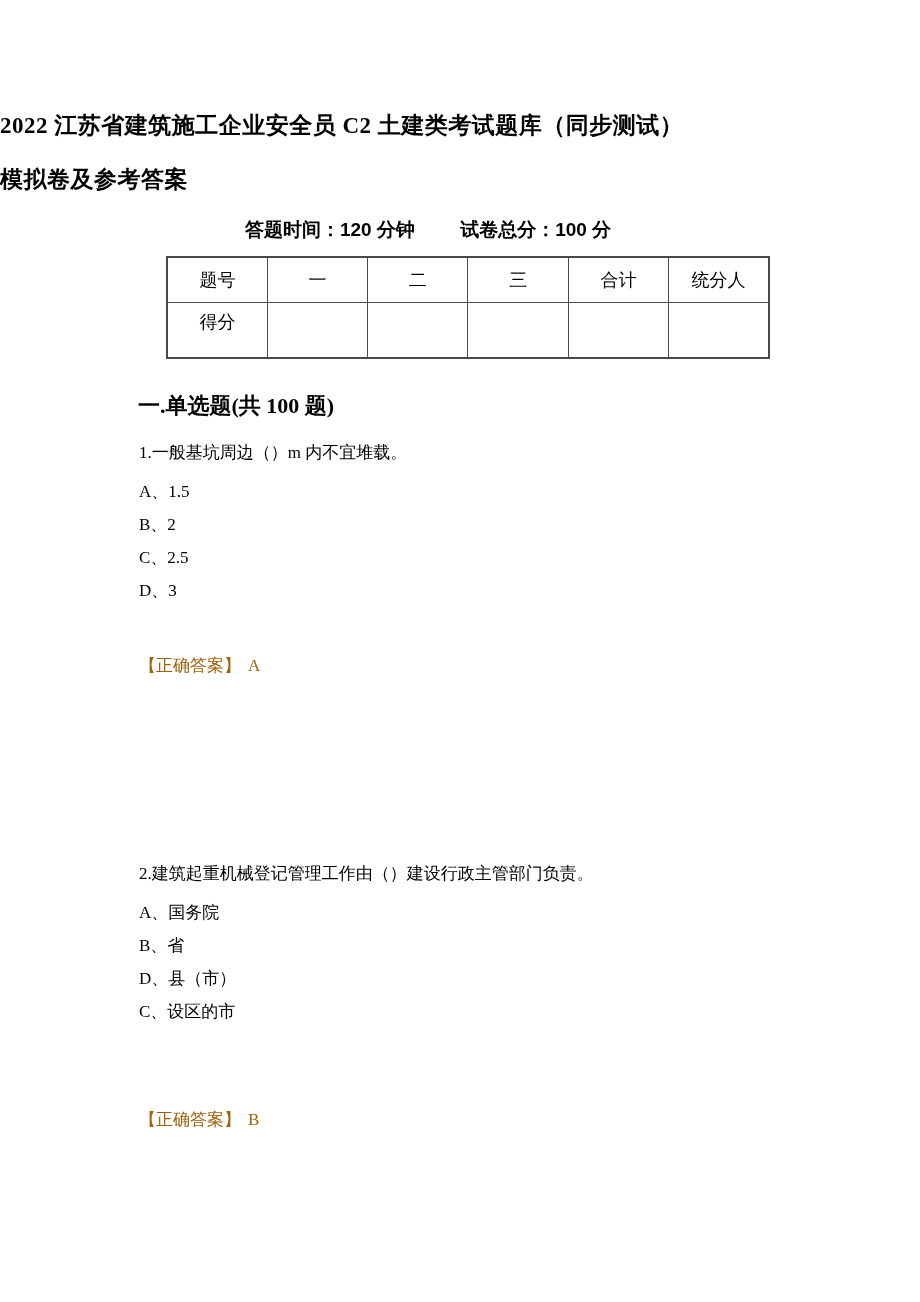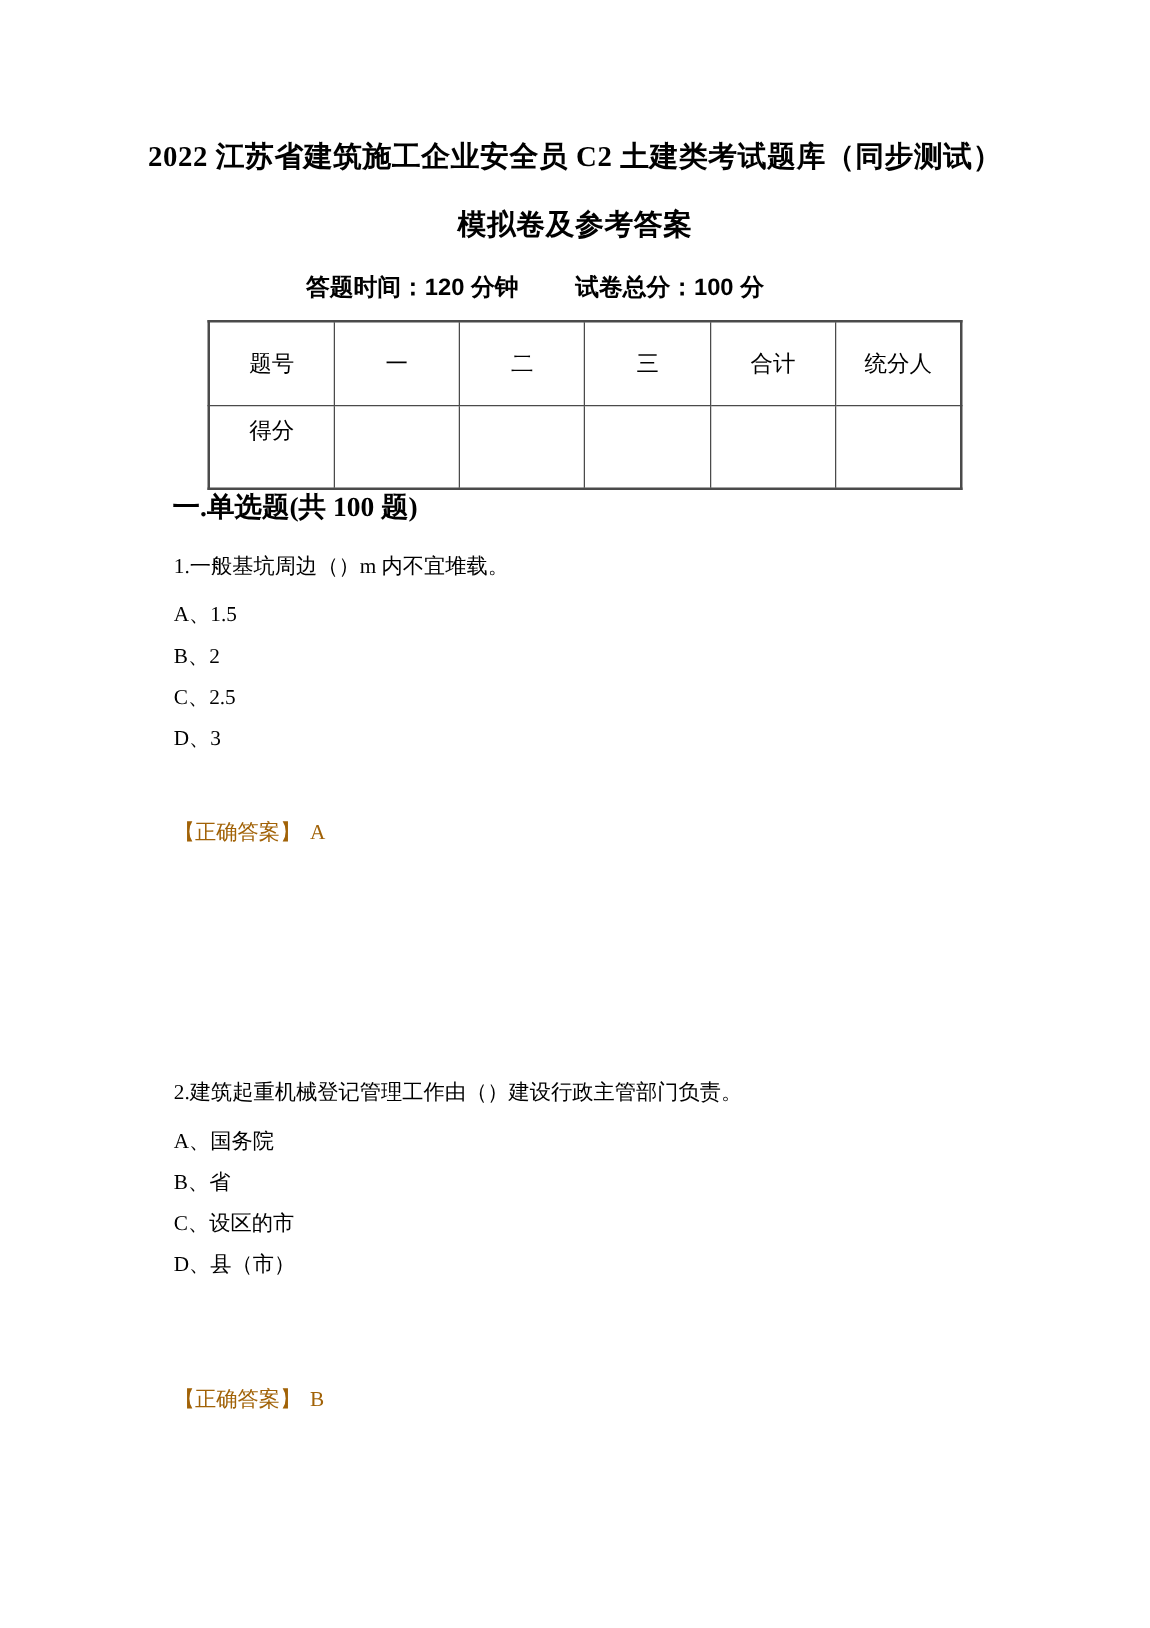--- a/index.html
+++ b/index.html
@@ -13,21 +13,21 @@
     height: 1302px;
     background: #ffffff;
     color: #000000;
     font-family: "Liberation Serif", "DejaVu Serif", serif;
     overflow: hidden;
   }
   .title-line {
     position: absolute;
     left: 0;
     width: 920px;
-    text-align: center;
+    text-align: left;
     font-size: 23px;
     font-weight: bold;
     font-family: "Liberation Serif", "DejaVu Serif", serif;
     white-space: nowrap;
     letter-spacing: 0.5px;
   }
   #title-line-1 { top: 110px; }
   #title-line-2 { top: 164px; }
 
   .info-row {
@@ -51,21 +51,21 @@
     border-collapse: collapse;
     table-layout: fixed;
     font-family: "Liberation Sans", "DejaVu Sans", sans-serif;
     font-size: 18px;
     border: 2px solid #4a4a4a;
   }
   .score-table td {
     border: 1px solid #4a4a4a;
     text-align: center;
     vertical-align: middle;
-    padding: 16px;
+    padding: 5px;
     overflow: hidden;
   }
   .score-table tr.header-row td { height: 34px; }
   .score-table tr.score-row  td { height: 42px; vertical-align: top; padding-top: 7px; }
 
   .section-heading {
     position: absolute;
     top: 391px;
     left: 138px;
     margin: 0;
@@ -151,21 +151,21 @@
   </div>
 
   <div class="answer-line" id="answer-1">
     <span class="ans-label">【正确答案】</span><span class="ans-val">A</span>
   </div>
 
   <div class="question-block" id="question-2">
     <div class="q-text">2.建筑起重机械登记管理工作由（）建设行政主管部门负责。</div>
     <div class="opt">A、国务院</div>
     <div class="opt">B、省</div>
+    <div class="opt">D、县（市）</div>
     <div class="opt">C、设区的市</div>
-    <div class="opt">D、县（市）</div>
   </div>
 
   <div class="answer-line" id="answer-2">
     <span class="ans-label">【正确答案】</span><span class="ans-val">B</span>
   </div>
 
 </div>
 
 </body></html>

